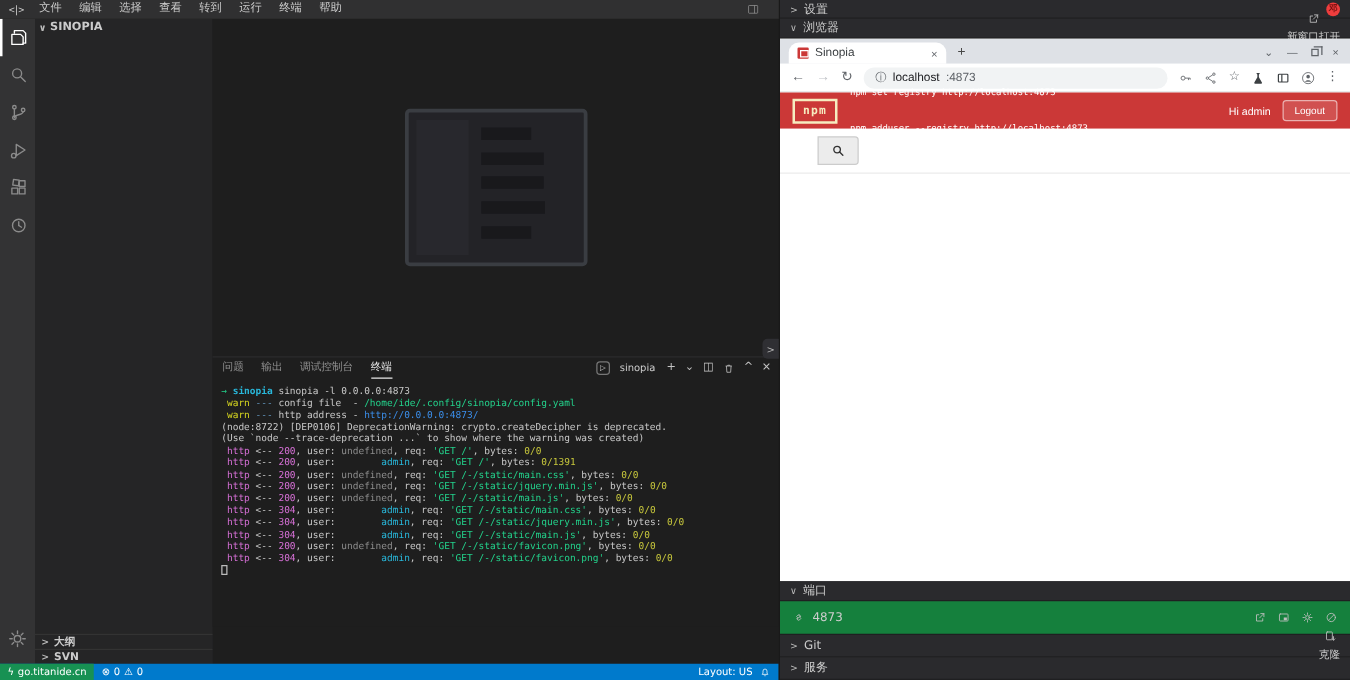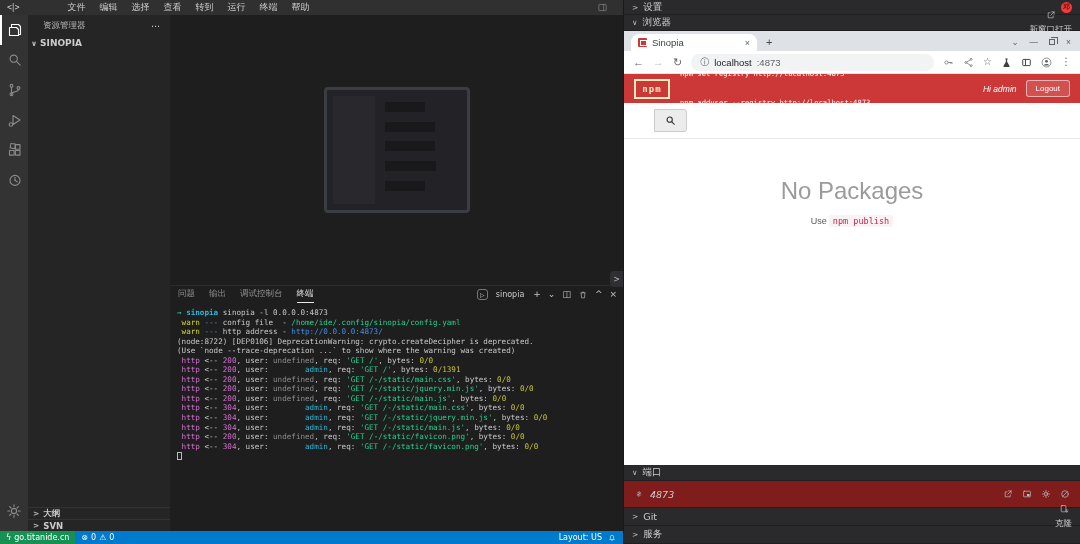--- a/index.html
+++ b/index.html
@@ -3,21 +3,21 @@
 <meta charset="utf-8">
 <style>
 *{margin:0;padding:0;box-sizing:border-box;}
 html,body{width:1080px;height:544px;overflow:hidden;background:#1e1e1e;font-family:"DejaVu Sans","Liberation Sans",sans-serif;-webkit-font-smoothing:antialiased;}
 #app{position:relative;width:1080px;height:544px;background:#1e1e1e;}
 svg{display:block;}
 
 
 #titlebar{position:absolute;left:0;top:0;width:623px;height:15px;background:#303031;display:flex;align-items:center;z-index:5;}
 .tb-logo{font-family:"DejaVu Sans Mono",monospace;font-size:8px;color:#d0d0d0;margin:0 6px 0 7px;letter-spacing:-1px;}
-.tb-menus{display:flex;align-items:flex-start;height:100%;margin-left:36px;}
+.tb-menus{display:flex;align-items:flex-start;height:100%;}
 .menu-item{padding:0 7px;font-size:9px;color:#cccccc;line-height:15px;}
 .tb-layout{margin-left:auto;margin-right:16px;color:#9a9a9a;}
 
 
 #activitybar{position:absolute;left:0;top:15px;width:28px;height:516px;background:#333334;display:flex;flex-direction:column;align-items:stretch;}
 .abar-item{width:28px;height:30px;display:flex;align-items:center;justify-content:center;border-left:2px solid transparent;color:#8b8b8b;}
 .abar-item.active{border-left-color:#ffffff;color:#ffffff;}
 .abar-item svg{width:16px;height:16px;stroke:currentColor;fill:none;stroke-width:1.1;stroke-linecap:round;stroke-linejoin:round;}
 .abar-gear{position:absolute;bottom:7px;left:0;width:28px;height:26px;display:flex;align-items:center;justify-content:center;color:#8b8b8b;}
 .abar-gear svg{width:16px;height:16px;stroke:currentColor;fill:none;stroke-width:1.1;stroke-linecap:round;}
@@ -70,21 +70,21 @@
 #rightpanel{position:absolute;left:623px;top:0;width:457px;height:544px;background:#252526;border-left:1px solid #191919;}
 .rp-row{display:flex;align-items:center;padding:0 8px;gap:5px;color:#cccccc;background:#2a2a2d;border-bottom:1px solid #1f1f21;font-size:9.5px;}
 #rp-settings{height:15px;}
 #rp-browser-h{height:16px;}
 #rp-ports-h{height:16px;background:#2a2a2d;}
 #rp-git{height:18px;}
 #rp-services{height:18px;}
 .rp-action{margin-left:auto;display:flex;align-items:center;gap:4px;font-size:8.5px;color:#cccccc;flex-direction:column;}
 .rp-action svg, .port-acts svg{width:10px;height:10px;stroke:#c0c0c0;fill:none;stroke-width:1.1;stroke-linecap:round;}
 .avatar{margin-left:auto;width:11px;height:11px;border-radius:50%;background:#ee3d3d;color:#7c1212;font-size:7px;font-weight:bold;display:flex;align-items:center;justify-content:center;line-height:1;}
-.port-row{height:27px;display:flex;align-items:center;gap:6px;padding:0 10px;background:#7f1d1d;border-bottom:1px solid #1f1f21;color:#cccccc;font-size:9.5px;font-style:italic;}
+.port-row{height:27px;display:flex;align-items:center;gap:6px;padding:0 10px;background:#15803d;border-bottom:1px solid #1f1f21;color:#cccccc;font-size:9.5px;}
 .port-acts{margin-left:auto;display:flex;gap:9px;align-items:center;}
 
 
 .browser{height:434px;background:#ffffff;font-family:"Liberation Sans",sans-serif;display:flex;flex-direction:column;}
 .br-tabstrip{height:20px;background:#dee1e6;display:flex;align-items:flex-end;padding-left:7px;flex:none;}
 .br-tab{width:126px;height:17px;background:#ffffff;border-radius:8px 8px 0 0;display:flex;align-items:center;padding:0 7px;gap:5px;}
 .favicon{width:9px;height:9px;background:#cb3837;border-radius:1px;position:relative;flex:none;}
 .favicon::after{content:"";position:absolute;left:2px;top:2px;width:5px;height:4px;border:1px solid #ffffff;}
 .br-tab-title{font-size:9.5px;color:#3c4043;flex:1;}
 .br-tab-close{font-size:9px;color:#5f6368;}
@@ -98,21 +98,21 @@
 .urlpill{flex:1;height:17px;background:#f1f3f4;border-radius:9px;display:flex;align-items:center;padding:0 9px;gap:5px;font-size:9.5px;}
 .info-ic{color:#5f6368;font-size:9px;}
 .url-host{color:#202124;}
 .url-port{color:#5f6368;text-align:right;}
 .tb-ic{color:#5f6368;font-size:10px;line-height:1;}
 .br-toolbar svg{width:11px;height:11px;}
 .npm-header{height:29px;background:#cb3837;display:flex;align-items:center;padding:0 10px;gap:10px;flex:none;}
 .npm-logo{width:36px;height:20px;border:2px solid #f6ecc0;display:flex;align-items:center;justify-content:center;color:#f6ecc0;font-family:"DejaVu Sans Mono",monospace;font-weight:bold;font-size:9px;letter-spacing:1px;flex:none;}
 .npm-cmds{color:#ffffff;font-family:"DejaVu Sans Mono",monospace;font-size:7.2px;line-height:9.8px;white-space:pre;}
 .npm-right{margin-left:auto;display:flex;align-items:center;gap:9px;}
-.npm-hi{color:#ffffff;font-size:8.5px;font-style:italic;}
+.npm-hi{color:#ffffff;font-size:8.5px;}
 .npm-logout{color:#ffffff;font-size:8px;padding:3px 9px;border:1px solid rgba(255,255,255,.55);border-radius:3px;background:rgba(255,255,255,.13);}
 .search-row{height:36px;display:flex;align-items:center;padding:0 24px 0 30px;border-bottom:1px solid #ececec;background:#ffffff;flex:none;}
 .search-input{flex:1;height:23px;border:1px solid #cccccc;border-right:none;border-radius:3px 0 0 3px;padding:0 9px;font-size:9.5px;color:#333333;outline:none;font-family:"Liberation Sans",sans-serif;background:#fff;}
 .search-input::placeholder{color:#9a9a9a;}
 .search-btn{width:33px;height:23px;background:#ececec;border:1px solid #cccccc;border-radius:0 3px 3px 0;display:flex;align-items:center;justify-content:center;}
 .search-btn svg{width:11px;height:11px;stroke:#333333;fill:none;stroke-width:1.6;stroke-linecap:round;}
 .page-body{flex:1;background:#ffffff;text-align:center;padding-top:38px;}
 .no-pkgs{font-size:24px;color:#9b9b9b;font-weight:400;font-family:"Liberation Sans",sans-serif;}
 .hint{margin-top:11px;font-size:9px;color:#5a5a5a;}
 .hint code{font-family:"DejaVu Sans Mono",monospace;font-size:8.5px;color:#c7254e;background:#f9f2f4;padding:1px 4px;border-radius:3px;margin-left:2px;}
@@ -187,24 +187,20 @@
     </div>
     <div class="abar-gear">
       <svg viewBox="0 0 16 16">
           <circle cx="8" cy="8" r="2.6"></circle>
           <path d="M8 1.8v2M8 12.2v2M1.8 8h2M12.2 8h2M3.6 3.6l1.4 1.4M11 11l1.4 1.4M3.6 12.4L5 11M11 5l1.4-1.4"></path>
         </svg>
     </div>
   </div>
 
   <div id="sidebar">
-    <div class="sb-header">
-      <span>资源管理器</span>
-      <span class="sb-more">⋯</span>
-    </div>
     <div class="sb-section">
       <span class="chev">∨</span>
       <span>SINOPIA</span>
     </div>
     <div class="sb-bottom">
       <div class="sb-brow">
         <span class="chev">&gt;</span>
         <span>大纲</span>
       </div>
       <div class="sb-brow">
@@ -372,26 +368,20 @@
 
       <div class="search-row">
         <div class="search-btn">
           <svg viewBox="0 0 16 16">
               <circle cx="6.8" cy="6.8" r="3.8"></circle>
               <line x1="9.7" y1="9.7" x2="13.5" y2="13.5"></line>
             </svg>
         </div>
       </div>
 
-      <div class="page-body">
-        <div class="no-pkgs">No Packages</div>
-        <div class="hint">
-          <span>Use</span><code>npm publish</code>
-        </div>
-      </div>
     </div>
 
     <div class="rp-row" id="rp-ports-h">
       <span class="chev">∨</span>
       <span>端口</span>
     </div>
 
     <div class="port-row">
       <svg viewBox="0 0 16 16" width="10" height="10" style="stroke:#c0c0c0;fill:none;stroke-width:1.2">
           <path d="M6.2 9.8l3.6-3.6M5 7l2-2a2 2 0 012.8 2.8l-.8.8M11 9l-2 2a2 2 0 01-2.8-2.8l.8-.8"></path>

